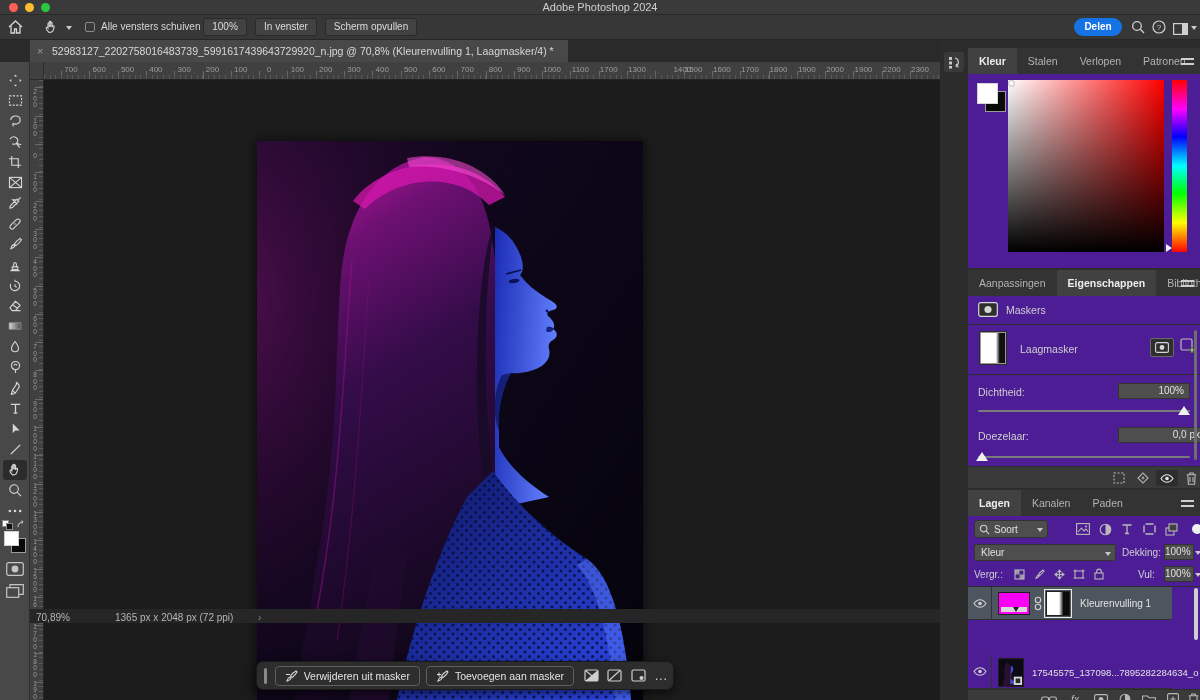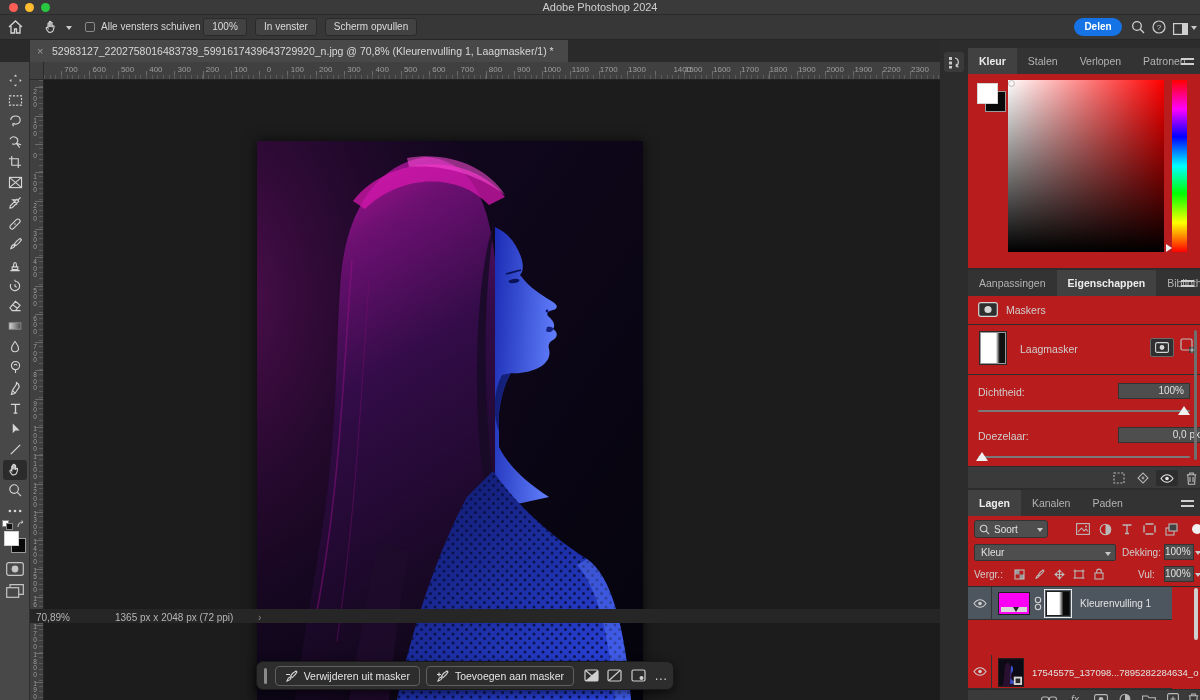--- a/index.html
+++ b/index.html
@@ -73,21 +73,21 @@
   .tb-ico svg { stroke:#cfcfcf; fill:none; stroke-width:1.2; }
 
   
   .statusbar { position:absolute; left:30px; top:609px; width:910px; height:14px; background:#262626;
     color:#b5b5b5; font-size:10px; }
 
   
   .rightbg { position:absolute; left:940px; top:40px; width:260px; height:660px; background:#2c2c2c; }
   .stripicon { position:absolute; left:4px; top:12px; width:20px; height:20px; background:#3a3a3a;
     border-radius:3px; display:flex; align-items:center; justify-content:center; }
-  .panel { position:absolute; left:28px; width:232px; background:#b91c1c; }
+  .panel { position:absolute; left:28px; width:232px; background:#4c1d95; }
   .ptabs { position:absolute; left:0; top:0; width:232px; height:26px; background:#333333; display:flex; }
   .ptab { font-size:10.5px; color:#b3b3b3; line-height:26px; padding:0 11px; white-space:nowrap; }
   .ptab.on { background:#414141; color:#ededed; font-weight:bold; }
   .hamb { position:absolute; right:6px; top:10px; width:13px; height:7px;
     border-top:2px solid #cfcfcf; border-bottom:2px solid #cfcfcf; }
   .field { position:absolute; height:16px; background:#4e4e4e; border:1px solid #333;
     font-size:10px; color:#e0e0e0; text-align:right; padding:1px 5px 0 0; }
   .slider { position:absolute; height:2px; background:#7a7a7a; border-radius:1px; }
   .sthumb { position:absolute; width:0; height:0; border-left:6px solid transparent;
     border-right:6px solid transparent; border-bottom:9px solid #f0f0f0; top:-4px; }
@@ -158,21 +158,21 @@
           <rect x="0.6" y="0.6" width="13.8" height="10.8" stroke="#d0d0d0" fill="none" stroke-width="1.2"></rect>
           <rect x="9" y="0.6" width="5.4" height="10.8" fill="#d0d0d0"></rect>
         </svg>
     </div>
     <span class="chev abs" style="left:1191px; top:11px;"></span>
   </div>
 
   <div class="tabrow">
     <div class="doctab">
       <span class="x">×</span>
-      <span>52983127_2202758016483739_5991617439643729920_n.jpg @ 70,8% (Kleurenvulling 1, Laagmasker/1) *</span>
+      <span>52983127_2202758016483739_5991617439643729920_n.jpg @ 70,8% (Kleurenvulling 1, Laagmasker/4) *</span>
     </div>
   </div>
 
   <div class="toolbar" id="toolbar">
     <div class="swatchbox" style="left:2px; top:455px;">
       <svg width="12" height="11" viewBox="0 0 12 11">
           <rect x="0.5" y="0.5" width="6" height="6" fill="#fff" stroke="#888"></rect>
           <rect x="4.5" y="3.5" width="6" height="6" fill="#111" stroke="#888"></rect>
         </svg>
     </div>

